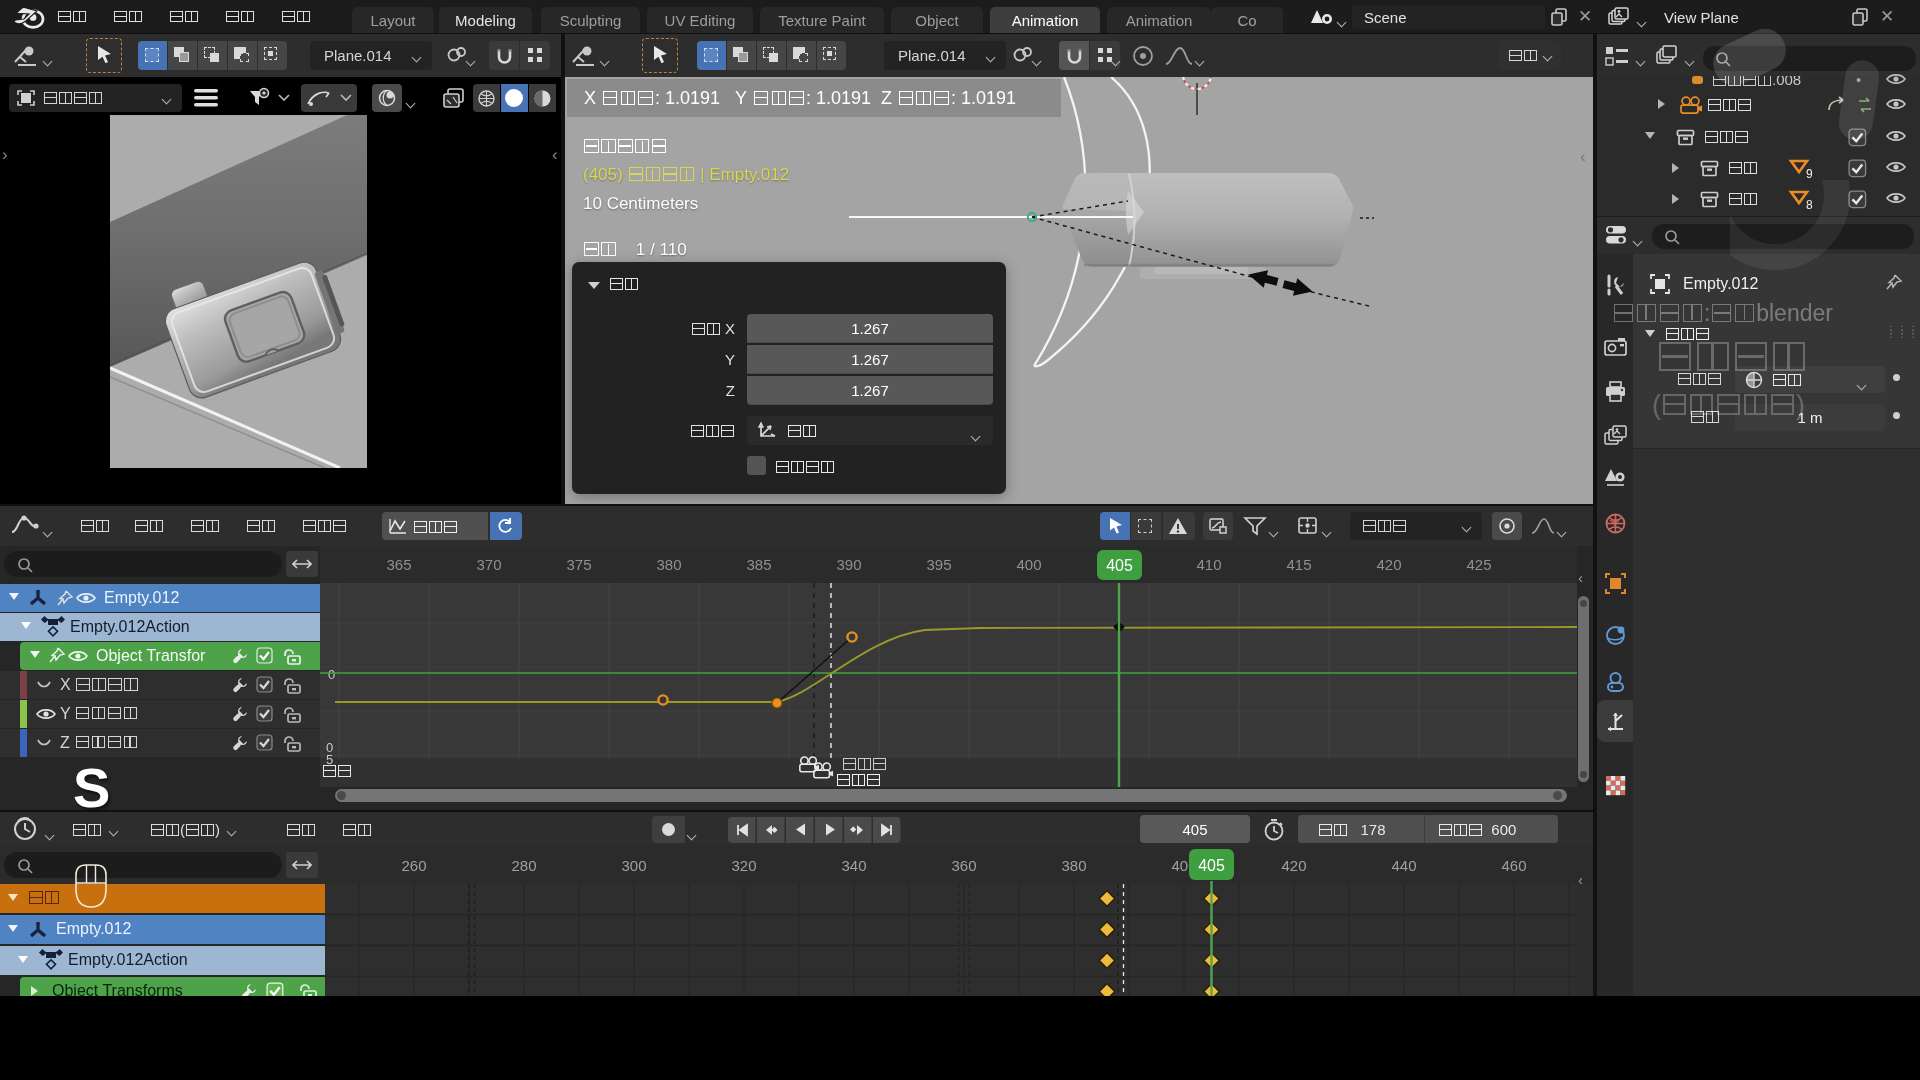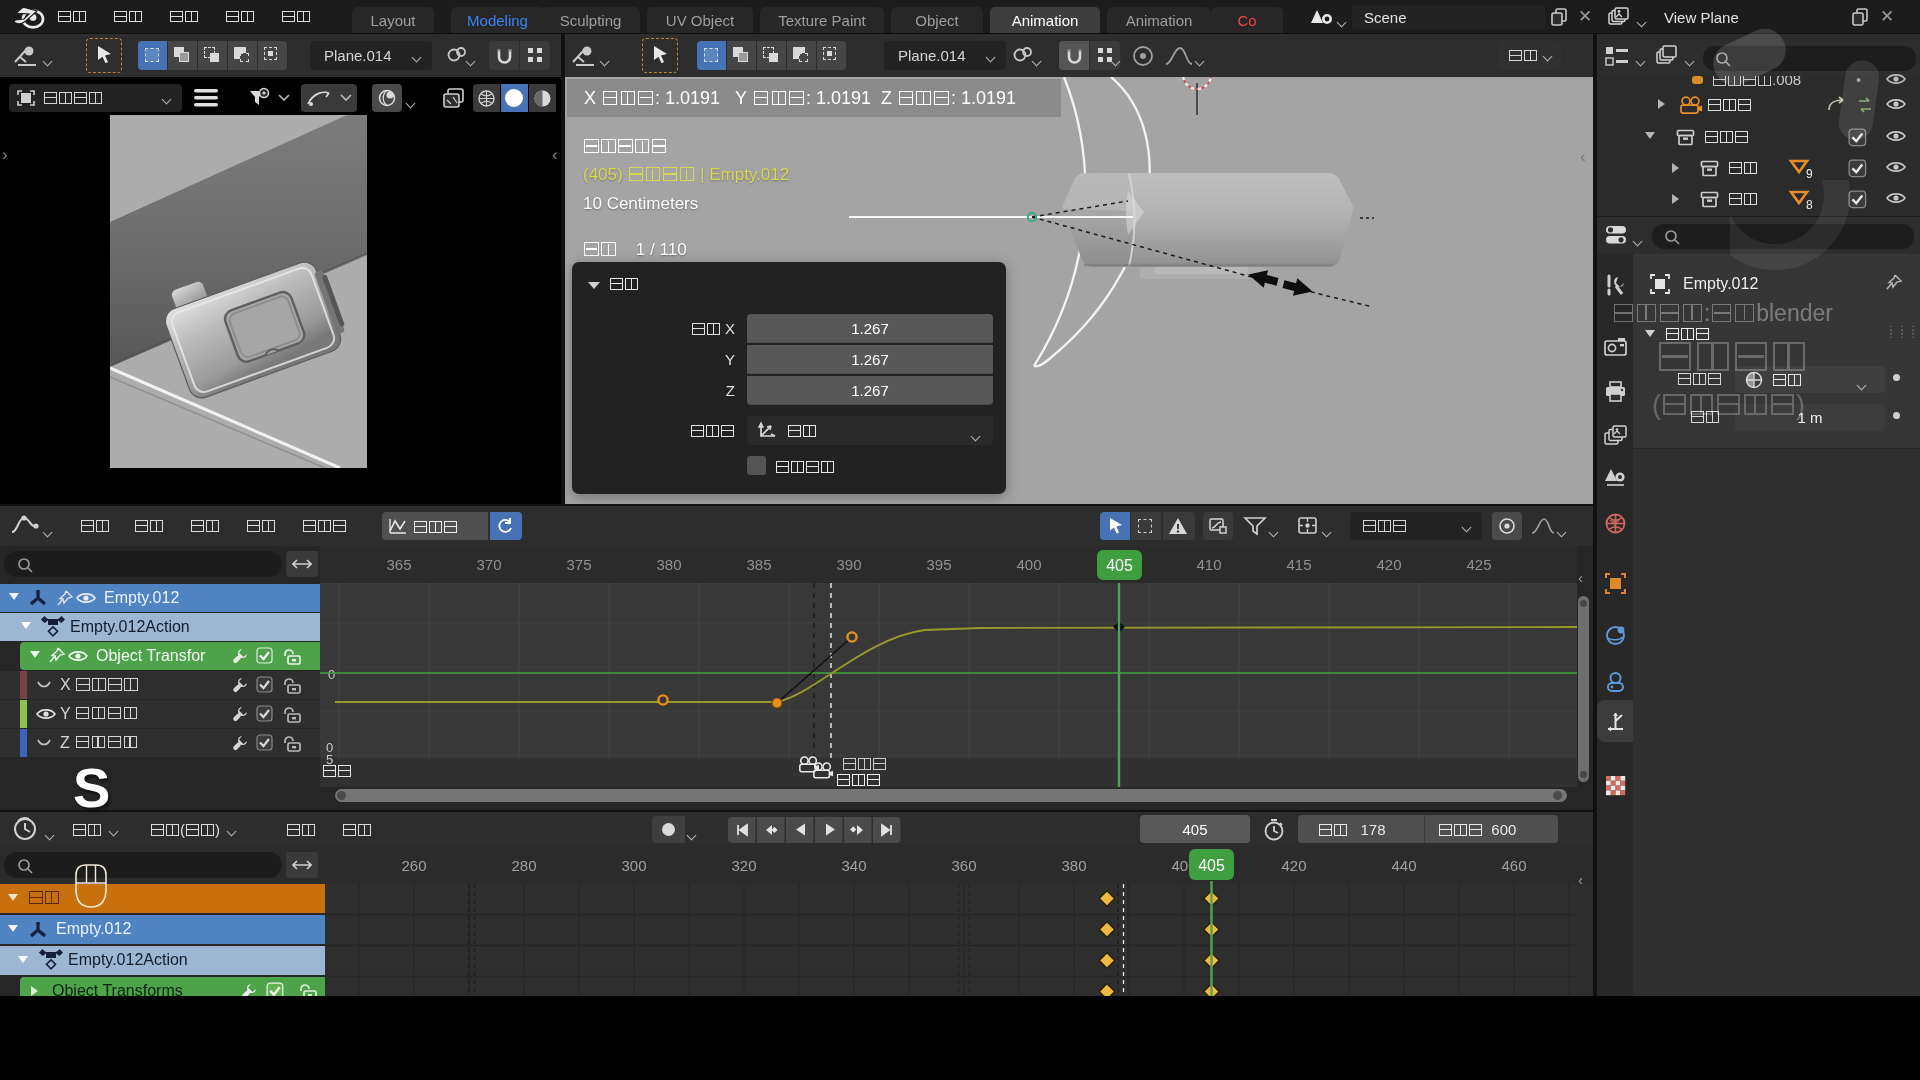--- a/index.html
+++ b/index.html
@@ -39,28 +39,28 @@
     </div>
 <div class="a vc" style="left:225px;top:0;height:33px;color:#dedede">
       <i class="c"></i>
       <i class="d"></i>
     </div>
 <div class="a vc" style="left:281px;top:0;height:33px;color:#dedede">
       <i class="c"></i>
       <i class="d"></i>
     </div>
 <div class="tab" style="left:352px;width:82px;background:#272727;color:#9e9e9e">Layout</div>
-<div class="tab" style="left:451px;width:93px;background:#272727;color:#3b82f6">Modeling</div>
+<div class="tab" style="left:439px;width:93px;background:#272727;color:#e5e5e5">Modeling</div>
 <div class="tab" style="left:541px;width:99px;background:#272727;color:#9e9e9e">Sculpting</div>
-<div class="tab" style="left:647px;width:106px;background:#272727;color:#9e9e9e">UV Object</div>
+<div class="tab" style="left:647px;width:106px;background:#272727;color:#9e9e9e">UV Editing</div>
 <div class="tab" style="left:760px;width:124px;background:#272727;color:#9e9e9e">Texture Paint</div>
 <div class="tab" style="left:891px;width:92px;background:#272727;color:#9e9e9e">Object</div>
 <div class="tab" style="left:990px;width:110px;background:#3e3e3e;color:#ffffff">Animation</div>
 <div class="tab" style="left:1107px;width:104px;background:#272727;color:#9e9e9e">Animation</div>
-<div class="tab" style="left:1211px;width:72px;background:#272727;color:#ef4444">Co</div>
+<div class="tab" style="left:1211px;width:72px;background:#272727;color:#a3a3a3">Co</div>
 <div class="a" style="left:1290px;top:0;width:630px;height:34px;background:#1c1c1c"></div>
 <svg class="a" style="left:1310px;top:7px" width="26" height="20" viewBox="0 0 26 20">
 <path d="M7 3 L13 16 L1 16 Z" fill="#e8e8e8"></path>
       <circle cx="17" cy="12" r="5" fill="#e8e8e8"></circle>
       <circle cx="17" cy="12" r="2.4" fill="#1c1c1c"></circle>
     </svg>
 <div class="a" style="left:1338px;top:13px"><span class="chev"></span></div>
 <div class="a vc" style="left:1352px;top:5px;width:193px;height:24px;background:#232323;border-radius:4px;padding-left:12px;color:#e2e2e2">Scene</div>
 <svg class="a" style="left:1550px;top:8px" width="20" height="18" viewBox="0 0 20 18">
 <rect x="6" y="1" width="10" height="12" rx="1.5" fill="none" stroke="#c9c9c9" stroke-width="1.6"></rect>

